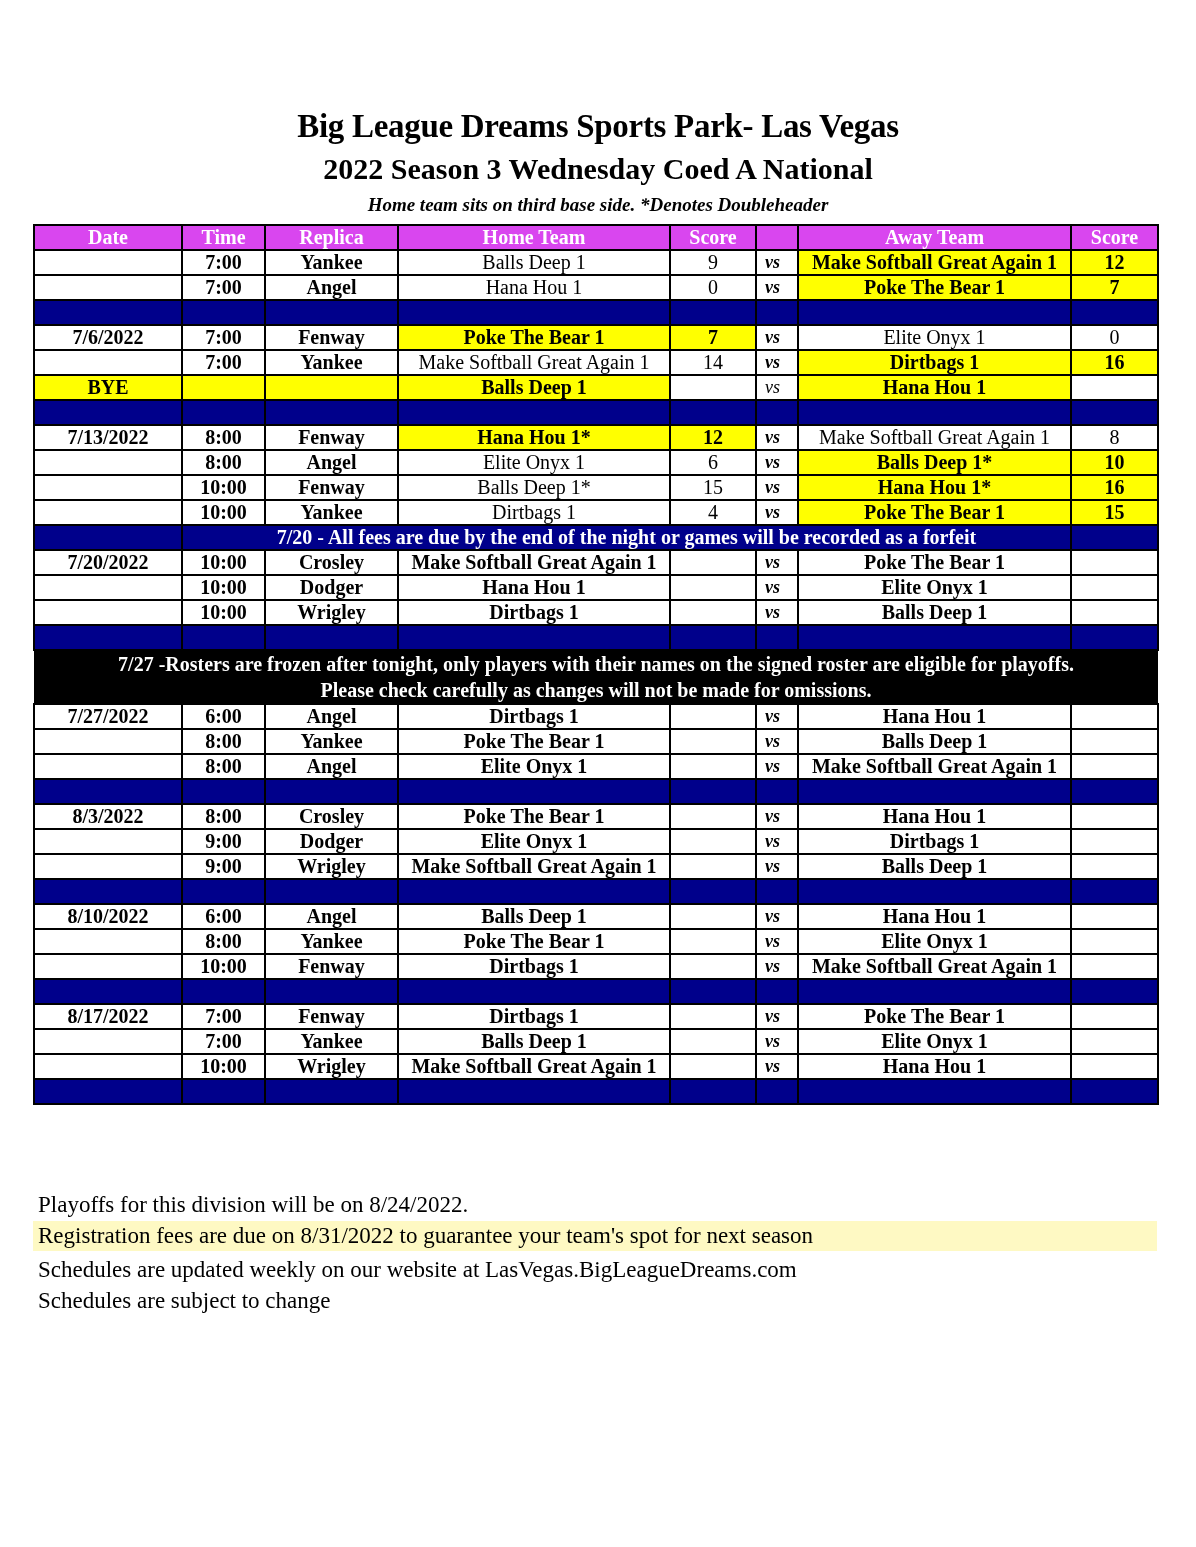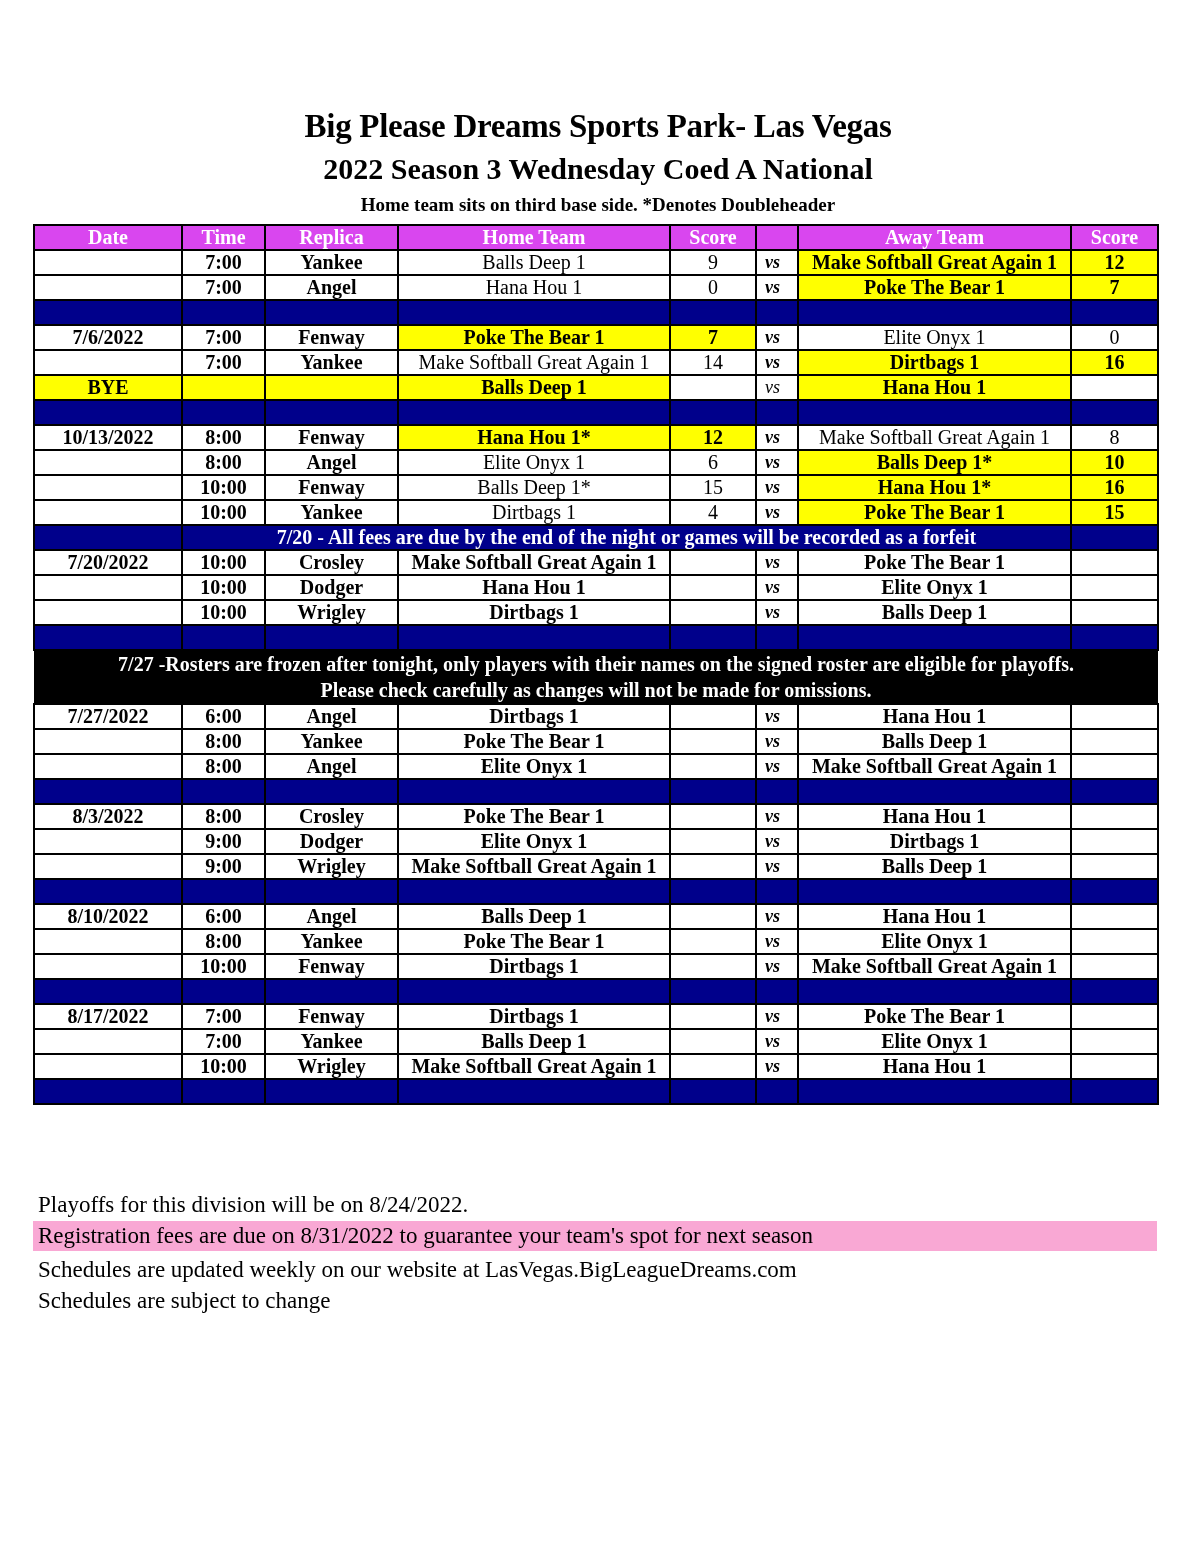--- a/index.html
+++ b/index.html
@@ -1,44 +1,44 @@
 <!DOCTYPE html>
 <html><head>
 <meta charset="utf-8">
 <style>
   html, body { margin: 0; padding: 0; background: #ffffff; }
   body { width: 1196px; height: 1547px; position: relative; overflow: hidden;
          font-family: "Liberation Serif", "DejaVu Serif", serif; color: #000; }
   .title { position: absolute; left: 0; width: 1196px; text-align: center; font-weight: bold; }
   #t1 { top: 108px; font-size: 33px; letter-spacing: -0.3px; }
   #t2 { top: 152px; font-size: 30px; }
-  #t3 { top: 194px; font-size: 19px; }
+  #t3 { top: 194px; font-size: 19px; font-style: italic; }
   table.sched { position: absolute; left: 33px; top: 224px; border-collapse: collapse;
                 table-layout: fixed; width: 1124px; }
   table.sched td { border: 2px solid #000; height: 23px; padding: 0; text-align: center;
                    font-size: 20px; line-height: 23px; white-space: nowrap; overflow: hidden;
                    font-weight: bold; }
   table.sched tr.hdr td { background: #d946ef; color: #ffffff; font-size: 20px; }
   table.sched tr.sep td { background: #00008b; height: 23px; }
   table.sched tr.notice td { background: #00008b; color: #ffffff; }
   table.sched tr.red td { background: #000000; color: #ffffff; border-left: none; border-right: none;
                           height: 46px; line-height: 26px; font-size: 20px; margin-top: 48px; }
   td.win { background: #ffff00; }
   td.lose { font-weight: normal !important; }
   td.vs { font-style: italic; text-align: left !important; padding-left: 8px !important; font-size: 18px !important; }
   .foot { position: absolute; left: 38px; font-weight: normal; font-size: 23px; line-height: 30px; }
   #f1 { top: 1190px; }
-  #f2 { top: 1221px; left: 33px; width: 1119px; padding-left: 5px; background: #f9a8d4; }
+  #f2 { top: 1221px; left: 33px; width: 1119px; padding-left: 5px; background: #fef9c3; }
   #f3 { top: 1255px; }
   #f4 { top: 1286px; }
 </style>
 </head>
 <body>
 
-<div id="t1" class="title">Big Please Dreams Sports Park- Las Vegas</div>
+<div id="t1" class="title">Big League Dreams Sports Park- Las Vegas</div>
 <div id="t2" class="title">2022 Season 3 Wednesday Coed A National</div>
 <div id="t3" class="title">Home team sits on third base side.  *Denotes Doubleheader</div>
 
 <table class="sched">
   <colgroup>
     <col style="width:148px">
       <col style="width:83px">
       <col style="width:133px">
       <col style="width:272px">
     <col style="width:86px">
@@ -121,21 +121,21 @@
         <td></td>
         <td></td>
         <td></td>
         <td></td>
         <td></td>
         <td></td>
         <td></td>
         <td></td>
       </tr>
       <tr>
-        <td>10/13/2022</td>
+        <td>7/13/2022</td>
         <td>8:00</td>
         <td>Fenway</td>
         <td class="win">Hana Hou 1*</td>
         <td class="win">12</td>
         <td class="vs">vs</td>
         <td class="lose">Make Softball Great Again 1</td>
         <td class="lose">8</td>
       </tr>
       <tr>
         <td></td>

